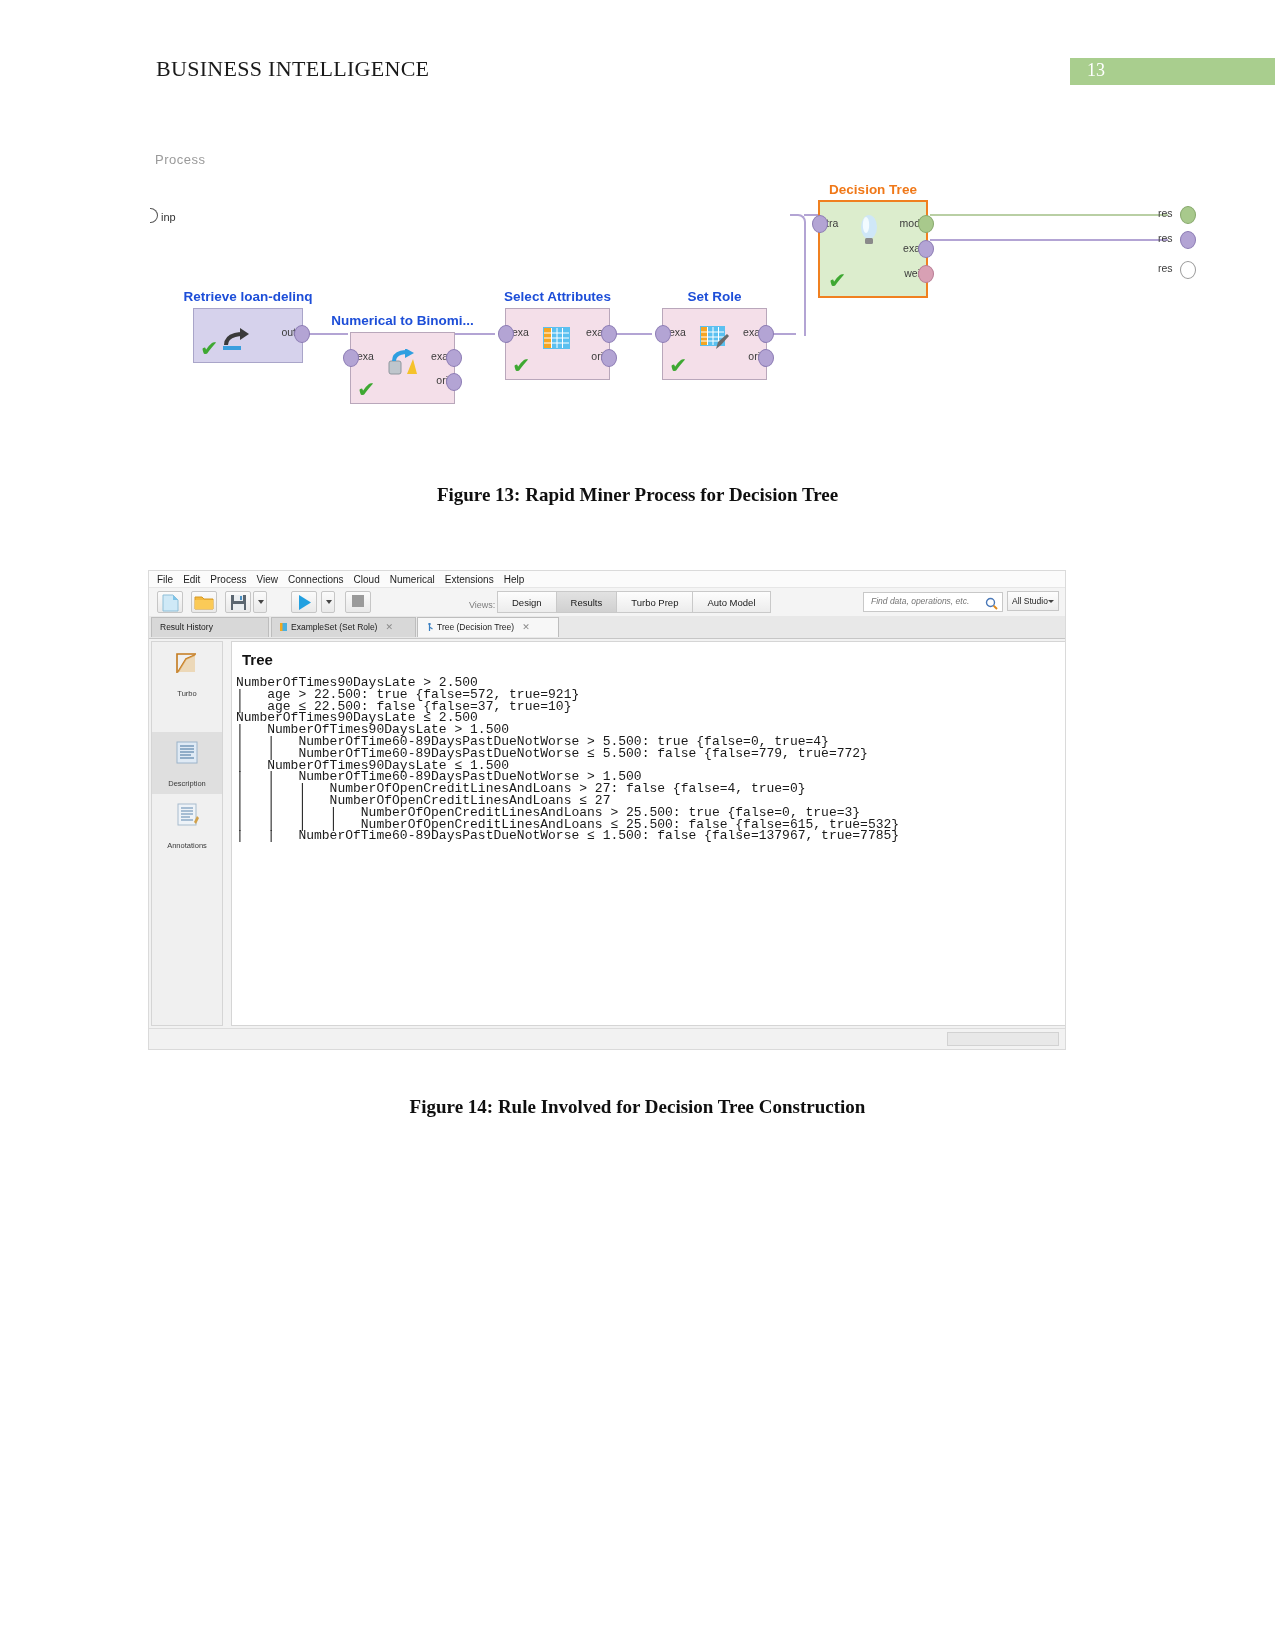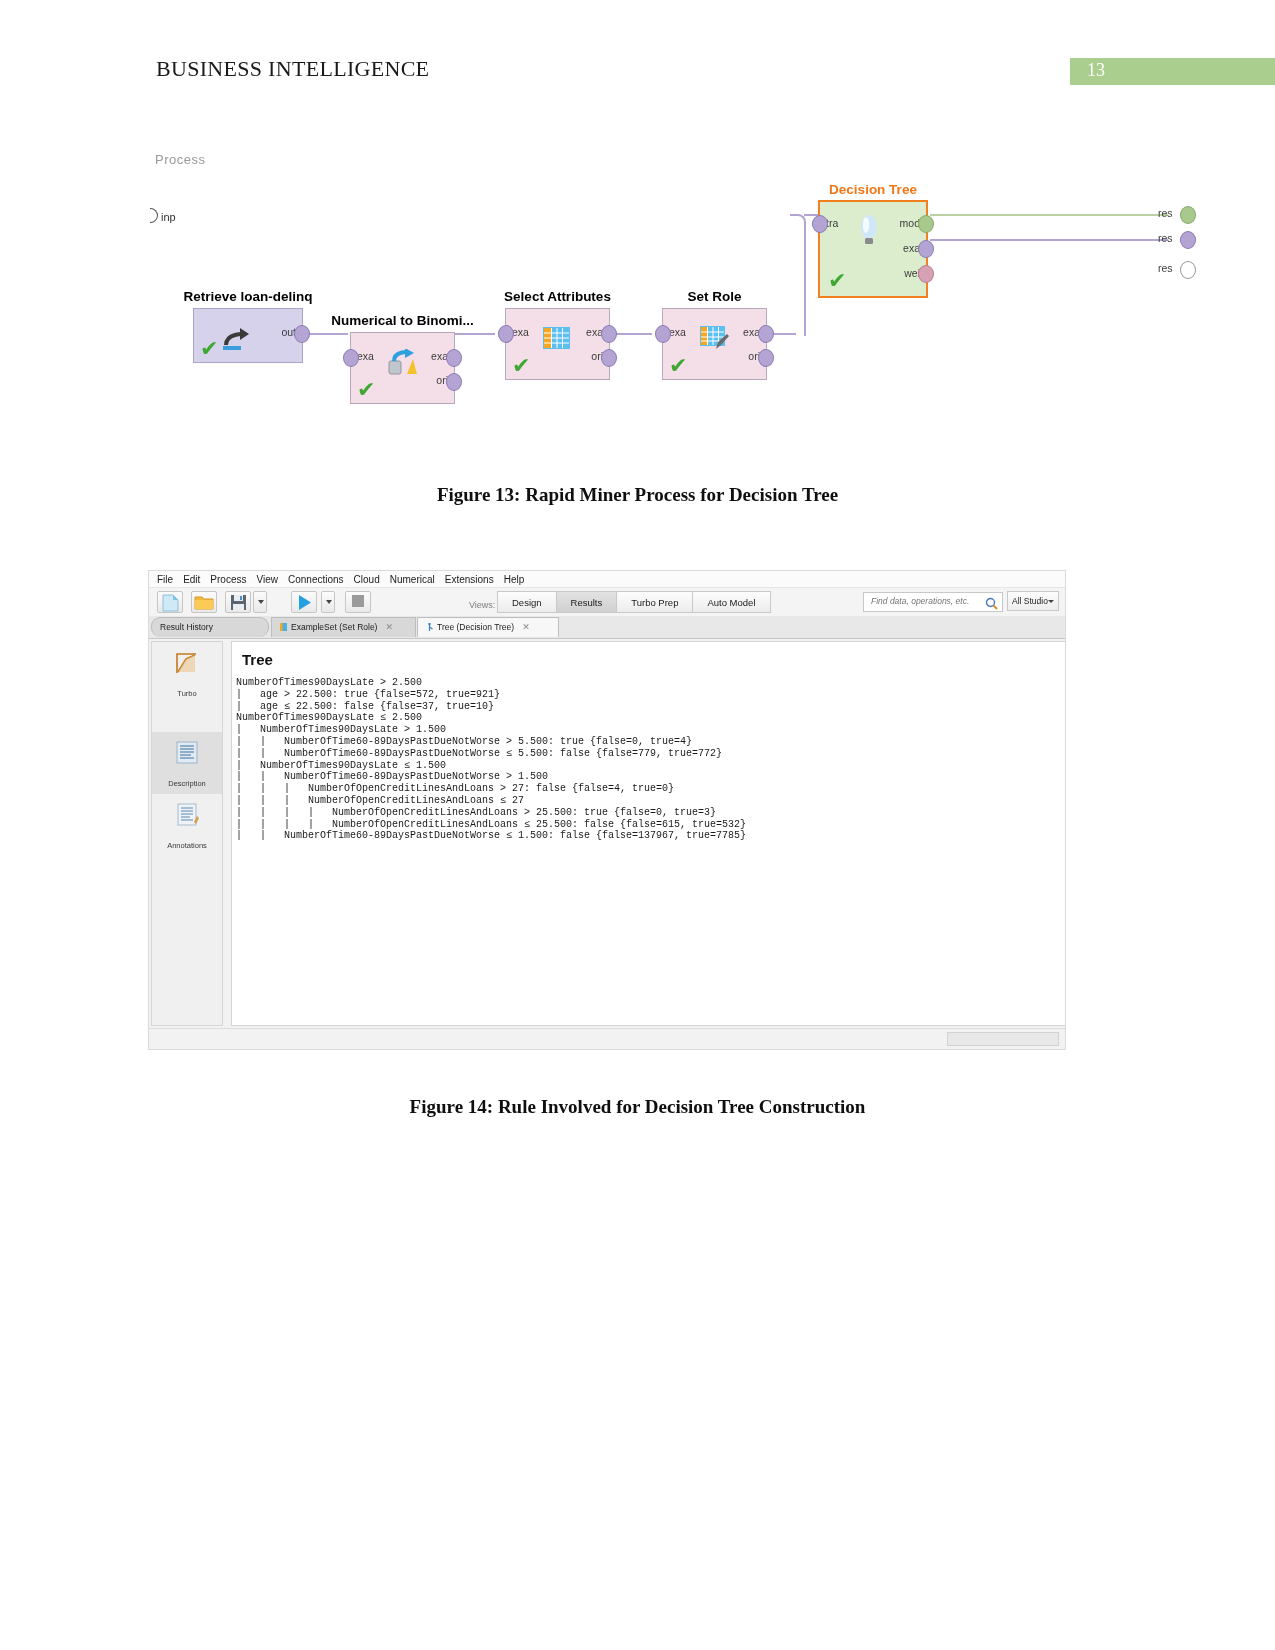--- a/index.html
+++ b/index.html
@@ -100,21 +100,21 @@
     border: 2px solid #f08020;
   }
   .op-name {
     position: absolute;
     bottom: 100%;
     left: 50%;
     transform: translateX(-50%);
     margin-bottom: 5px;
     font-size: 13.5px;
     font-weight: bold;
-    color: #000000;
+    color: #1d4ed8;
     white-space: nowrap;
     font-family: "Liberation Sans", sans-serif;
   }
   .op.model .op-name {
     color: #f07818;
   }
   .port-label {
     position: absolute;
     font-size: 10.5px;
     color: #3b3b3b;
@@ -390,21 +390,21 @@
     left: 10px; top: 9px;
     font-size: 15px;
     font-weight: bold;
     color: #121212;
     font-family: "Liberation Sans", sans-serif;
   }
   .tree-text {
     position: absolute;
     left: 4px; top: 35px;
     font-family: "Liberation Mono", monospace;
-    font-size: 10px;
+    font-size: 13px;
     line-height: 11.8px;
     color: #1a1a1a;
     white-space: pre;
   }
   .rm-statusbar {
     position: absolute;
     left: 0; bottom: 0;
     width: 100%;
     height: 20px;
     background: #f2f2f2;
@@ -629,21 +629,21 @@
           </svg>
       </span>
     </div>
     <div class="studio-sel">
       <span>All Studio</span>
       <span class="cv"></span>
     </div>
   </div>
 
   <div class="rm-tabstrip">
-    <div class="rm-tab" style="left:2px; width:118px;border-radius:9px;">
+    <div class="rm-tab" style="left:2px; width:118px;">
       <span>Result History</span>
     </div>
     <div class="rm-tab" style="left:122px; width:145px;">
       <span class="dot">
         <svg width="7" height="8" viewBox="0 0 7 8">
             <rect x="0" y="0" width="7" height="8" fill="#49b0e0"></rect>
             <rect x="0" y="0" width="2.5" height="8" fill="#f3a81f"></rect>
           </svg>
       </span><span>ExampleSet (Set Role)</span><span class="x">✕</span>
     </div>

